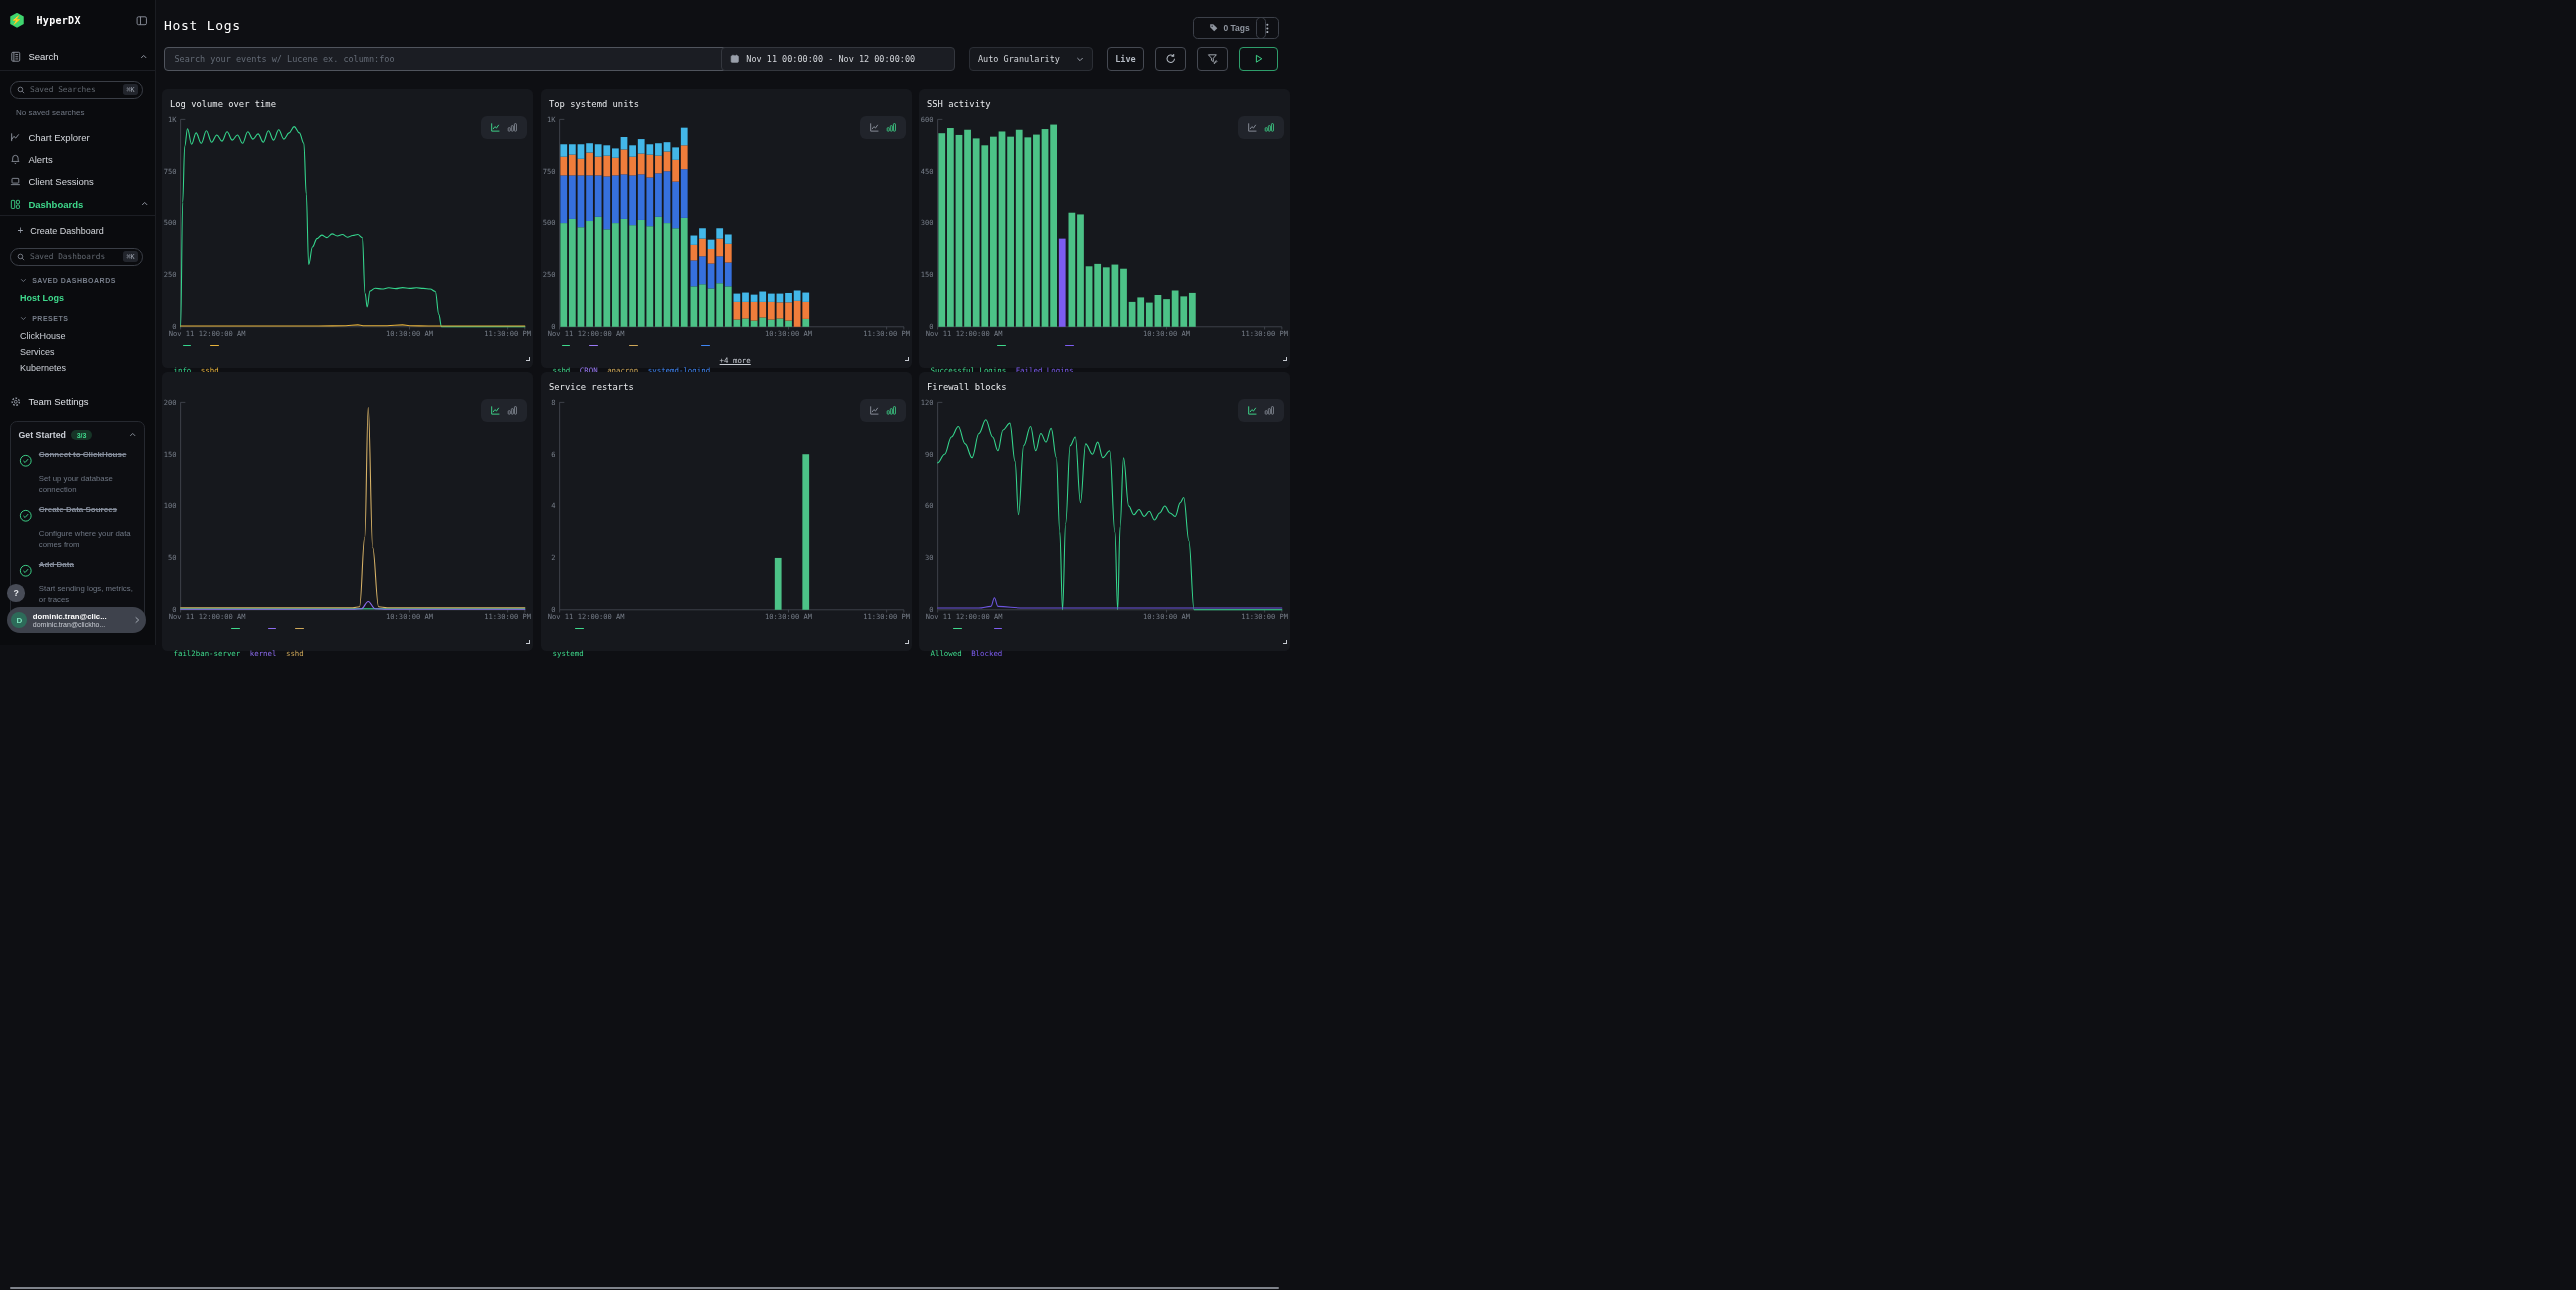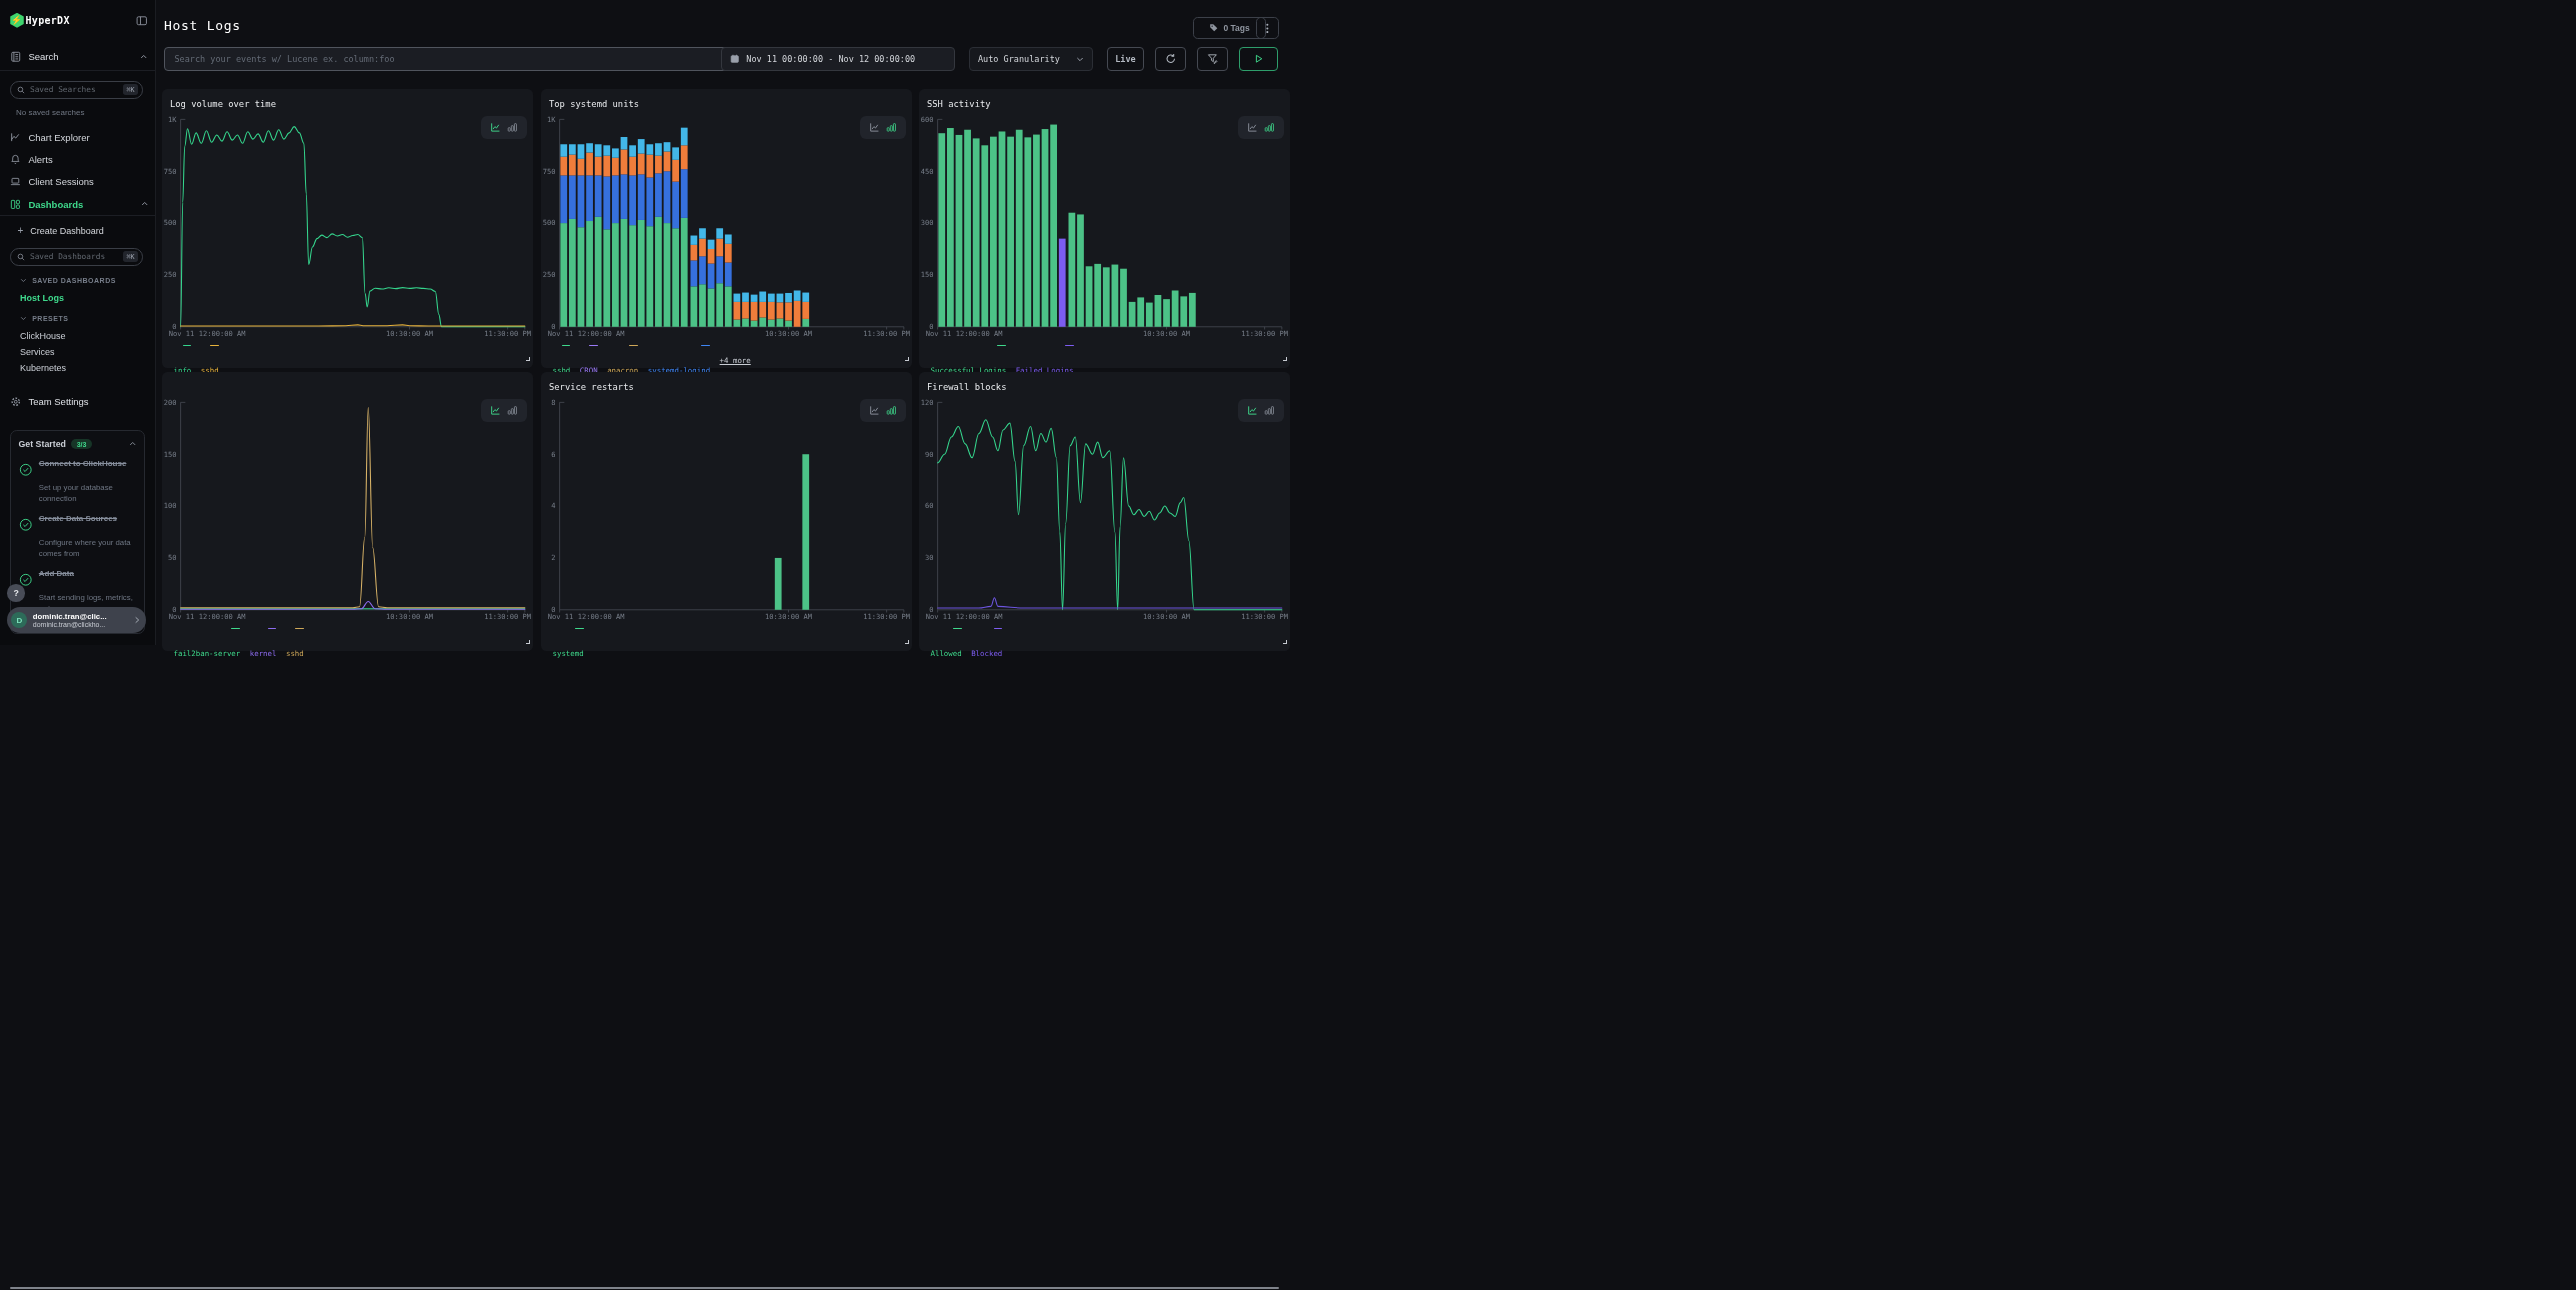--- a/index.html
+++ b/index.html
@@ -2,21 +2,21 @@
 <html style="font-size:10.8px"><head>
 <meta charset="utf-8">
 <style>
   * { margin:0; padding:0; box-sizing:border-box; }
   html,body { width:1288px; height:645px; overflow:hidden; background:#0e0f13; font-family:"Liberation Sans",sans-serif; }
 
   
   #sidebar { position:absolute; left:0; top:0; width:156px; height:645px; background:#0a0b0e; border-right:0.7px solid #1b1d22; z-index:5; }
   .logo-row { position:absolute; top:10.8px; left:9.5px; right:8px; height:19px; display:flex; align-items:center; }
   .logo-hex { width:15px; height:15px; background:#3fd56e; clip-path:polygon(50% 0,95% 25%,95% 75%,50% 100%,5% 75%,5% 25%); display:flex; align-items:center; justify-content:center; color:#0a0b0e; font-size:8.8px; font-weight:bold; }
-  .logo-text { font-family:"DejaVu Sans Mono",monospace; font-weight:bold; color:#fff; font-size:10px; margin-left:1px; letter-spacing:0.3px; }
+  .logo-text { font-family:"DejaVu Sans Mono",monospace; font-weight:bold; color:#fff; font-size:10px; margin-left:12px; letter-spacing:0.3px; }
   .collapse-btn { margin-left:auto; color:#8b919c; display:flex; }
   .side-head { position:absolute; left:9.5px; right:8px; display:flex; align-items:center; color:#dde0e5; font-size:9.5px; }
   .side-head .ic { color:#9aa0ab; display:flex; margin-right:7.4px; }
   .side-head .chev { margin-left:auto; color:#9aa0ab; display:flex; }
   .divider { position:absolute; left:0; right:0; height:0.7px; background:#1c1e24; }
   .pill { position:absolute; left:9.5px; width:133px; height:17.6px; border:0.7px solid #3a3e46; border-radius:8.8px; display:flex; align-items:center; padding:0 3.4px 0 6.8px; }
   .pill svg { flex:none; }
   .pill input { flex:1; min-width:0; background:transparent; border:none; outline:none; color:#aab0ba; font-family:"DejaVu Sans Mono",monospace; font-size:7.8px; margin-left:4.7px; }
   .pill input::placeholder { color:#61676f; }
   .kbd { background:#22252c; color:#9aa0ab; font-size:6.8px; padding:1.4px 3.4px; border-radius:2.7px; font-family:"DejaVu Sans Mono",monospace; flex:none; }
@@ -25,21 +25,21 @@
   .nav-item .ic { width:11.5px; color:#9aa0ab; display:flex; margin-right:7.4px; }
   .nav-item.active { color:#3fd98c; font-weight:bold; }
   .nav-item.active .ic { color:#3fd98c; }
   .nav-item .chev { margin-left:auto; color:#9aa0ab; display:flex; }
   .create-row { position:absolute; left:17.6px; display:flex; align-items:center; color:#d5d8dd; font-size:9px; cursor:pointer; }
   .create-row .plus { color:#9aa0ab; margin-right:6.8px; font-size:10px; }
   .sec-head { position:absolute; left:20px; display:flex; align-items:center; color:#767d89; font-size:7px; letter-spacing:0.5px; font-weight:bold; }
   .sec-head .chev { margin-right:5.4px; display:flex; color:#767d89; }
   .sec-item { position:absolute; left:20px; color:#ccd0d7; font-size:9px; cursor:pointer; }
   .sec-item.active { color:#3fd98c; font-weight:bold; }
-  #get-started { position:absolute; top:430px; left:9.5px; width:135px; height:204px; border:0.7px solid #262930; border-radius:6.8px; background:#0d0e12; padding:8px 6.8px 6.8px 8px; }
+  #get-started { position:absolute; top:421px; left:9.5px; width:135px; height:204px; border:0.7px solid #262930; border-radius:6.8px; background:#0d0e12; padding:8px 6.8px 6.8px 8px; }
   .gs-head { display:flex; align-items:center; }
   .gs-title { color:#c9cdd4; font-weight:bold; font-size:8.8px; }
   .gs-badge { margin-left:5.4px; background:#173527; color:#3fd98c; font-size:7px; font-weight:bold; padding:1.4px 5.4px; border-radius:6px; }
   .gs-head .chev { margin-left:auto; color:#8b919c; display:flex; }
   .gs-item { display:flex; margin-top:8.8px; }
   .gs-check { flex:none; width:13.5px; height:13.5px; margin-right:6.8px; margin-top:5.4px; }
   .gs-item-title { color:#868e9c; font-weight:bold; font-size:8px; text-decoration:line-through; line-height:1.4; }
   .gs-item-desc { color:#6e7683; font-size:7.8px; line-height:1.35; margin-top:14px; }
   #help-bubble { position:absolute; top:584px; left:7.4px; width:17.6px; height:17.6px; border-radius:50%; background:#484c57; color:#e8eaee; font-weight:bold; font-size:8.8px; display:flex; align-items:center; justify-content:center; cursor:pointer; z-index:7; }
   #user-pill { position:absolute; top:607px; left:7.4px; width:139px; height:26px; background:#3e424c; border-radius:13px; display:flex; align-items:center; padding:0 5.4px 0 4px; cursor:pointer; z-index:6; }

